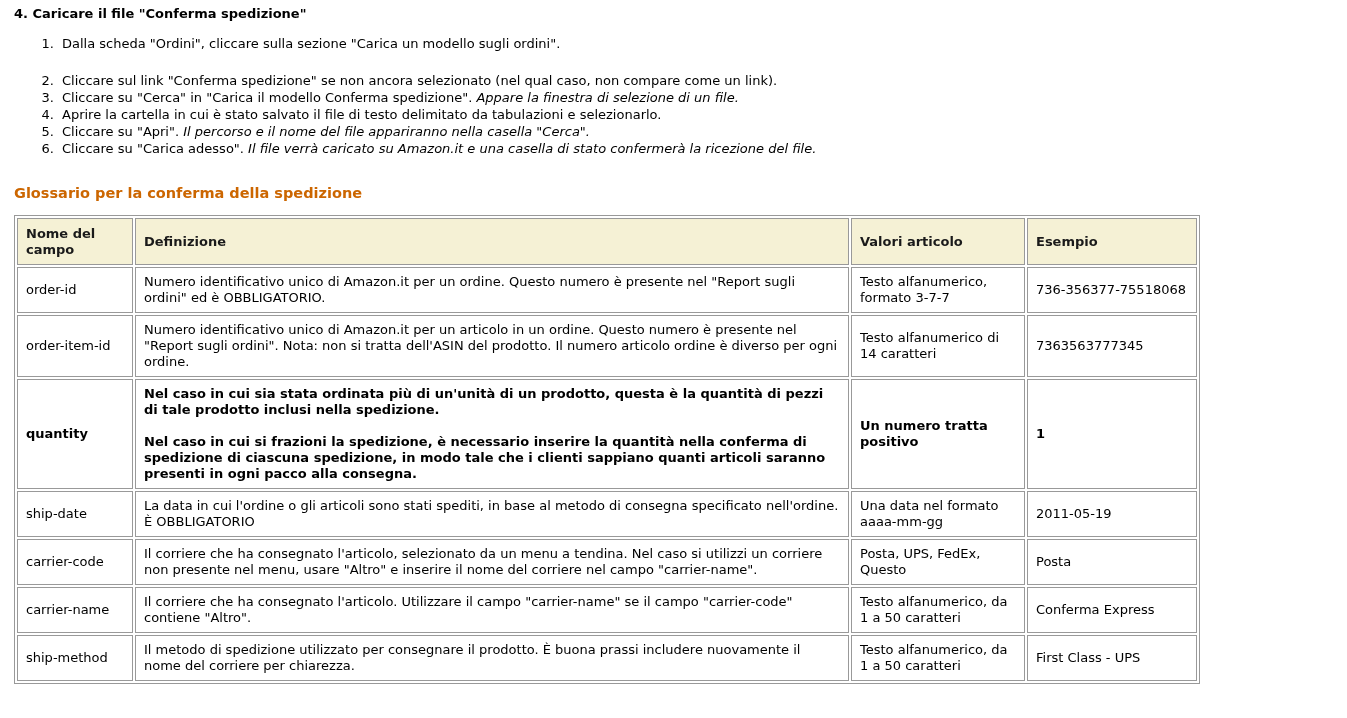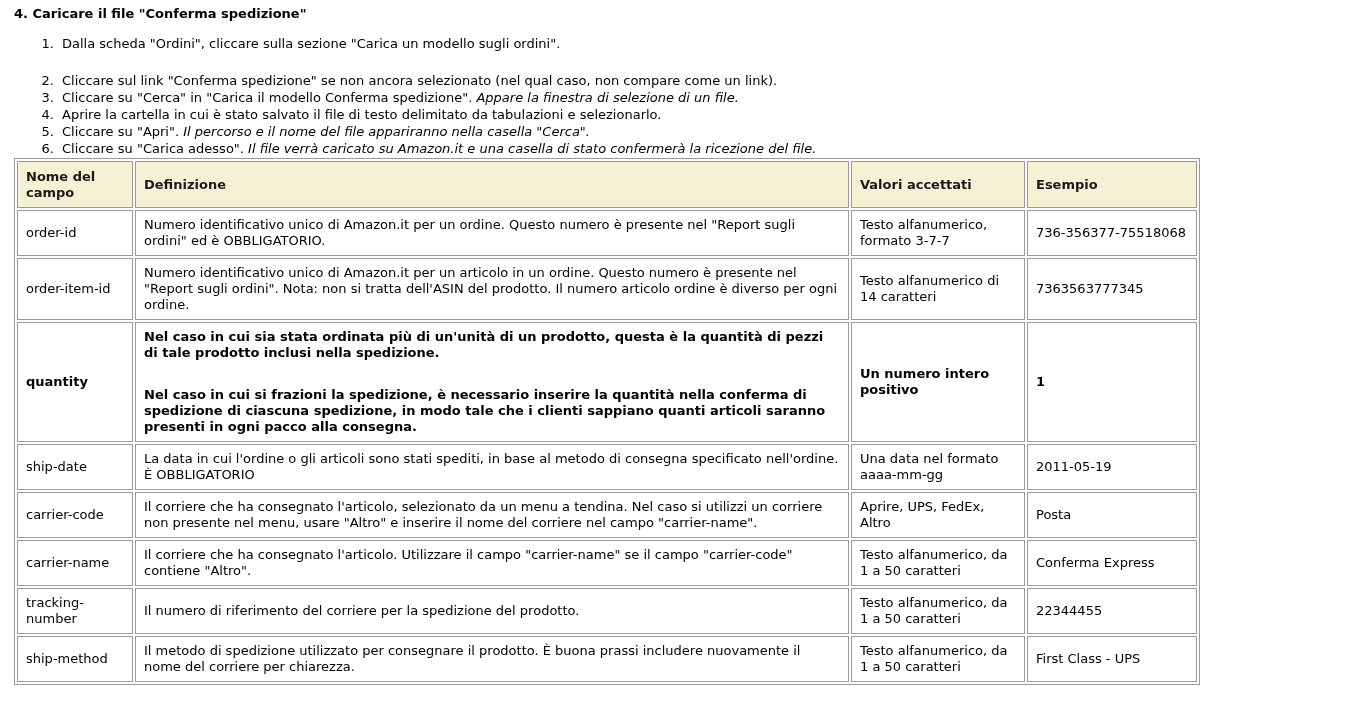--- a/index.html
+++ b/index.html
@@ -63,53 +63,54 @@
     background: #F5F1D5;
     font-weight: bold;
     height: 47px;
     color: #1a1a1a;
   }
   col.c-field   { width: 116px; }
   col.c-def     { width: 714px; }
   col.c-values  { width: 174px; }
   col.c-example { width: 170px; }
 
-  td.definition-cell .para + .para { margin-top: 26px; }
+  td.definition-cell .para + .para { margin-top: 16px; }
   tr.row-order-id td,  tr.row-carrier-code td { height: 46px; }
   tr.row-quantity td { height: 106px; font-weight: bold; }
 </style>
 </head>
 <body>
 
 <div class="doc">
 
   <h1 class="page-title">4. Caricare il file "Conferma spedizione"</h1>
 
   <ol class="steps">
       <li><span>Dalla scheda "Ordini", cliccare sulla sezione "Carica un modello sugli ordini".</span></li>
       <li><span>Cliccare sul link "Conferma spedizione" se non ancora selezionato (nel qual caso, non compare come un link).</span></li>
       <li><span>Cliccare su "Cerca" in "Carica il modello Conferma spedizione". </span><span class="i">Appare la finestra di selezione di un file.</span></li>
       <li><span>Aprire la cartella in cui è stato salvato il file di testo delimitato da tabulazioni e selezionarlo.</span></li>
       <li><span>Cliccare su "Apri". </span><span class="i">Il percorso e il nome del file appariranno nella casella "Cerca".</span></li>
       <li><span>Cliccare su "Carica adesso". </span><span class="i">Il file verrà caricato su Amazon.it e una casella di stato confermerà la ricezione del file.</span></li>
     </ol>
 
+  <h2 class="glossary-heading">Glossario per la conferma della spedizione</h2>
 
   <table class="glossary">
     <colgroup>
       <col class="c-field">
         <col class="c-def">
         <col class="c-values">
         <col class="c-example">
     </colgroup>
     <thead>
       <tr>
         <th>Nome del campo</th>
         <th>Definizione</th>
-        <th>Valori accettati</th>
+        <th>Valori articolo</th>
         <th>Esempio</th>
       </tr>
     </thead>
     <tbody>
         <tr class="row-order-id">
           <td class="field-name-cell">order-id</td>
           <td class="definition-cell">
             <div class="para"><span>Numero identificativo unico di Amazon.it per un ordine. Questo numero è presente nel "Report sugli ordini" ed è </span><span class="b">OBBLIGATORIO</span><span>.</span></div>
           </td>
           <td class="accepted-values-cell">Testo alfanumerico, formato 3-7-7</td>
@@ -122,54 +123,46 @@
           </td>
           <td class="accepted-values-cell">Testo alfanumerico di 14 caratteri</td>
           <td class="example-cell">7363563777345</td>
         </tr>
         <tr class="row-quantity">
           <td class="field-name-cell">quantity</td>
           <td class="definition-cell">
             <div class="para"><span>Nel caso in cui sia stata ordinata più di un'unità di un prodotto, questa è la quantità di pezzi di tale prodotto inclusi nella spedizione.</span></div>
             <div class="para"><span>Nel caso in cui si frazioni la spedizione, è necessario inserire la quantità nella conferma di spedizione di ciascuna spedizione, in modo tale che i clienti sappiano quanti articoli saranno presenti in ogni pacco alla consegna.</span></div>
           </td>
-          <td class="accepted-values-cell">Un numero intero positivo</td>
+          <td class="accepted-values-cell">Un numero tratta positivo</td>
           <td class="example-cell">1</td>
         </tr>
         <tr class="row-ship-date">
           <td class="field-name-cell">ship-date</td>
           <td class="definition-cell">
             <div class="para"><span>La data in cui l'ordine o gli articoli sono stati spediti, in base al metodo di consegna specificato nell'ordine. </span><span class="b">È OBBLIGATORIO</span></div>
           </td>
           <td class="accepted-values-cell">Una data nel formato aaaa-mm-gg</td>
           <td class="example-cell">2011-05-19</td>
         </tr>
         <tr class="row-carrier-code">
           <td class="field-name-cell">carrier-code</td>
           <td class="definition-cell">
             <div class="para"><span>Il corriere che ha consegnato l'articolo, selezionato da un menu a tendina. Nel caso si utilizzi un corriere non presente nel menu, usare "Altro" e inserire il nome del corriere nel campo "carrier-name".</span></div>
           </td>
-          <td class="accepted-values-cell">Aprire, UPS, FedEx, Altro</td>
+          <td class="accepted-values-cell">Posta, UPS, FedEx, Questo</td>
           <td class="example-cell">Posta</td>
         </tr>
         <tr class="row-carrier-name">
           <td class="field-name-cell">carrier-name</td>
           <td class="definition-cell">
             <div class="para"><span>Il corriere che ha consegnato l'articolo. Utilizzare il campo "carrier-name" se il campo "carrier-code" contiene "Altro".</span></div>
           </td>
           <td class="accepted-values-cell">Testo alfanumerico, da 1 a 50 caratteri</td>
           <td class="example-cell">Conferma Express</td>
-        </tr>
-        <tr class="row-tracking-number">
-          <td class="field-name-cell">tracking-number</td>
-          <td class="definition-cell">
-            <div class="para"><span>Il numero di riferimento del corriere per la spedizione del prodotto.</span></div>
-          </td>
-          <td class="accepted-values-cell">Testo alfanumerico, da 1 a 50 caratteri</td>
-          <td class="example-cell">22344455</td>
         </tr>
         <tr class="row-ship-method">
           <td class="field-name-cell">ship-method</td>
           <td class="definition-cell">
             <div class="para"><span>Il metodo di spedizione utilizzato per consegnare il prodotto. È buona prassi includere nuovamente il nome del corriere per chiarezza.</span></div>
           </td>
           <td class="accepted-values-cell">Testo alfanumerico, da 1 a 50 caratteri</td>
           <td class="example-cell">First Class - UPS</td>
         </tr>
       </tbody>

